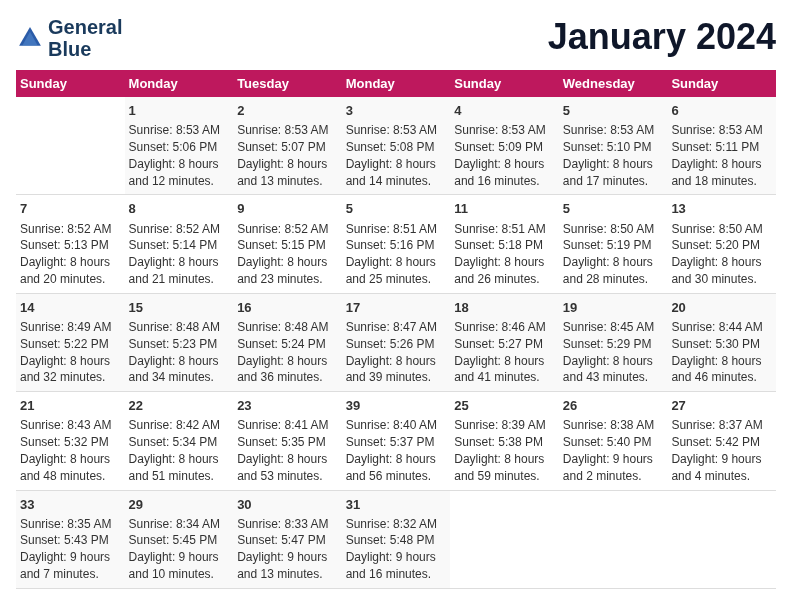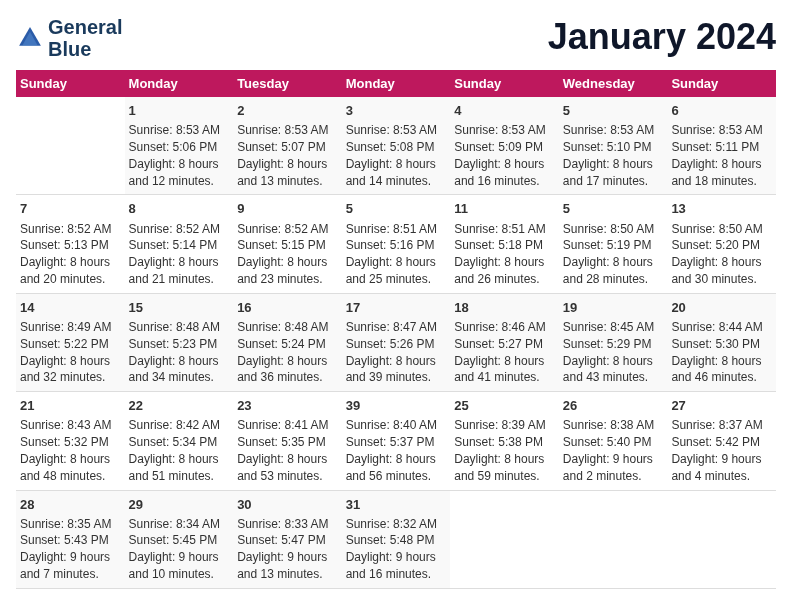--- a/index.html
+++ b/index.html
@@ -230,21 +230,21 @@
           <span class="day-number">26</span>
           <div class="day-info">Sunrise: 8:38 AM<br>Sunset: 5:40 PM<br>Daylight: 9 hours and 2 minutes.</div>
         </td>
         <td>
           <span class="day-number">27</span>
           <div class="day-info">Sunrise: 8:37 AM<br>Sunset: 5:42 PM<br>Daylight: 9 hours and 4 minutes.</div>
         </td>
       </tr>
       <tr>
         <td>
-          <span class="day-number">28</span>
+          <span class="day-number">33</span>
           <div class="day-info">Sunrise: 8:35 AM<br>Sunset: 5:43 PM<br>Daylight: 9 hours and 7 minutes.</div>
         </td>
         <td>
           <span class="day-number">29</span>
           <div class="day-info">Sunrise: 8:34 AM<br>Sunset: 5:45 PM<br>Daylight: 9 hours and 10 minutes.</div>
         </td>
         <td>
           <span class="day-number">30</span>
           <div class="day-info">Sunrise: 8:33 AM<br>Sunset: 5:47 PM<br>Daylight: 9 hours and 13 minutes.</div>
         </td>

